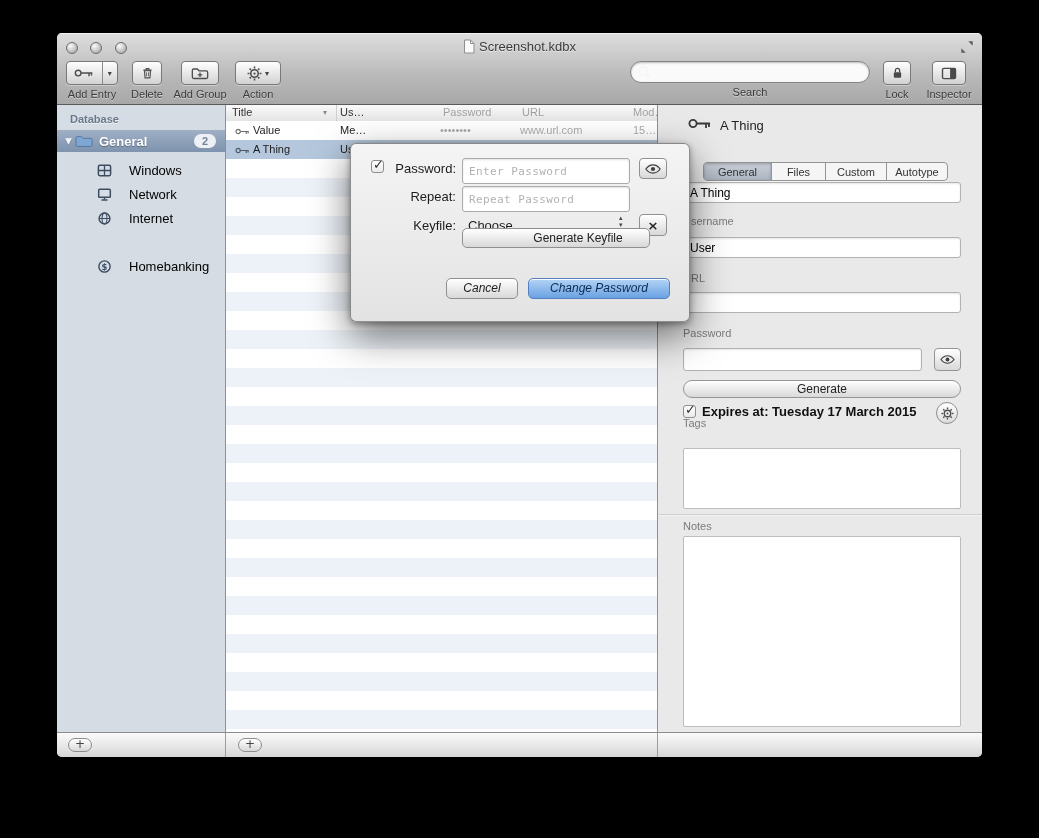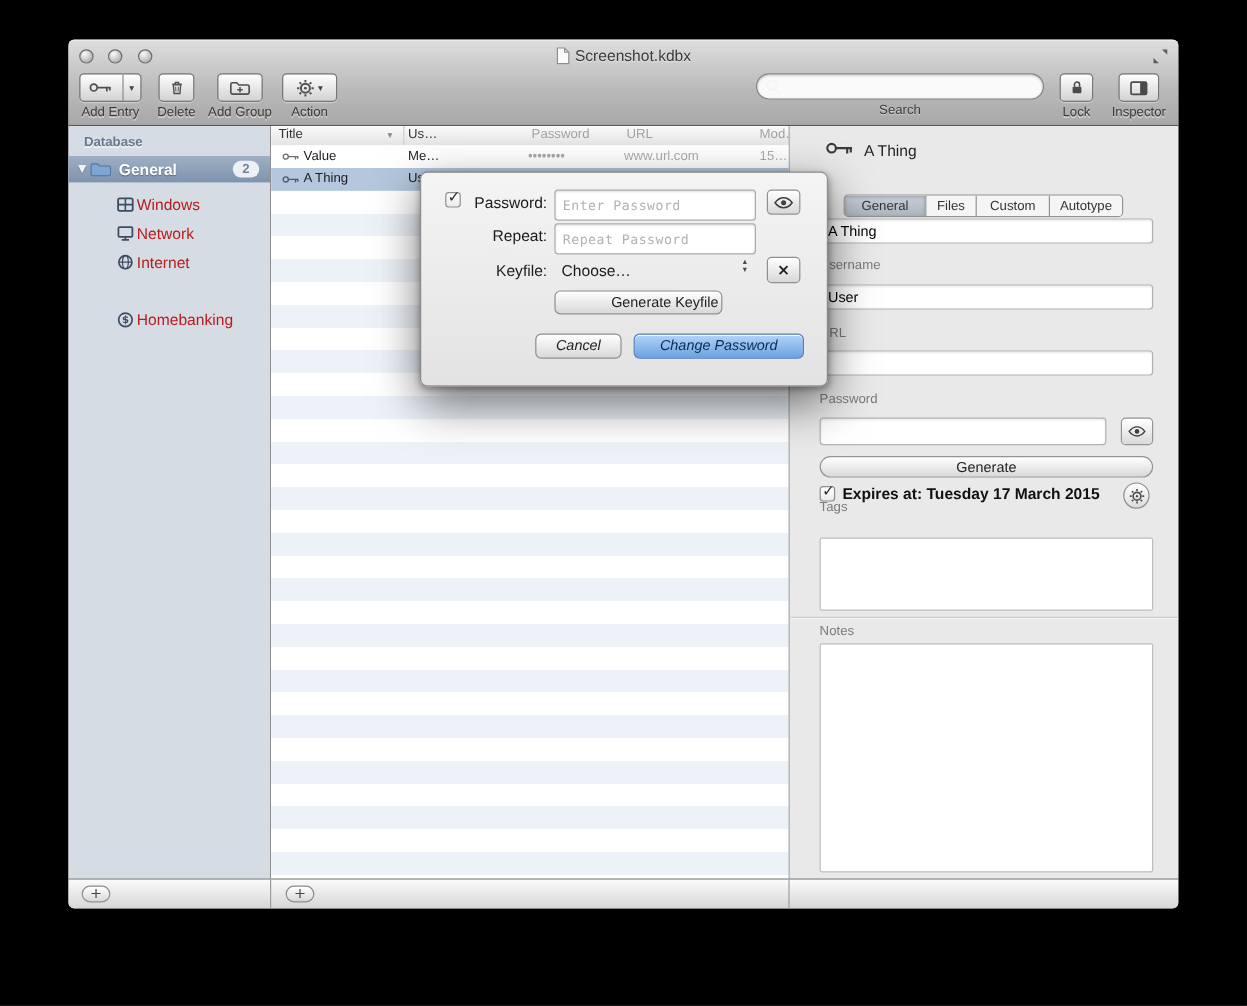--- a/index.html
+++ b/index.html
@@ -38,21 +38,21 @@
   .db-header{position:absolute;left:13px;top:8px;font-size:11px;font-weight:bold;color:#68798b;
              text-shadow:0 1px 0 rgba(255,255,255,.6);}
   .group-row{position:absolute;left:0;right:0;top:25px;height:22px;
              background:linear-gradient(#9fafc4,#7e93ae);display:flex;align-items:center;}
   .group-row .disc{width:10px;margin-left:8px;font-size:9px;color:#eef3f8;text-shadow:0 1px 1px rgba(0,0,0,.3);}
   .group-row .glabel{margin-left:6px;font-size:13px;font-weight:bold;color:#fff;text-shadow:0 1px 1px rgba(0,0,0,.35);}
   .badge{position:absolute;right:9px;top:4px;min-width:22px;height:14px;border-radius:7px;background:#edf1f6;
          font-size:11px;font-weight:bold;color:#74849a;text-align:center;line-height:14px;}
   .side-item{position:absolute;left:0;right:0;height:24px;display:flex;align-items:center;}
   .side-item svg{margin-left:40px;}
-  .side-item .silabel{margin-left:2px;font-size:13px;color:#b91c1c;}
+  .side-item .silabel{margin-left:17px;font-size:13px;color:#000000;}
   
   .entrylist{position:absolute;left:169px;top:0;bottom:0;width:432px;background:#fff;border-right:1px solid #8f8f8f;box-sizing:border-box;}
   .elheader{position:absolute;left:0;right:0;top:0;height:16px;background:linear-gradient(#fafafa,#e4e4e4);
             border-bottom:1px solid #c3c3c3;font-size:11px;color:#333;}
   .elheader .col{position:absolute;top:1px;}
   .coldiv{position:absolute;top:0;bottom:0;width:1px;background:#cfcfcf;}
   .rows{position:absolute;left:0;right:0;top:16px;bottom:0;
         background:repeating-linear-gradient(to bottom,#ffffff 0 19px,#edf2f8 19px 38px);}
   .erow{position:absolute;left:0;right:0;height:19px;font-size:11px;color:#1d1d1d;}
   .erow .keyic{position:absolute;left:9px;top:5px;}
@@ -302,21 +302,21 @@
         <svg style="position:absolute;left:29px;top:12px;" width="24" height="13" viewBox="0 0 24 12">
             <circle cx="5" cy="6" r="3.6" fill="none" stroke="#3a3a3a" stroke-width="1.8"></circle>
             <path d="M8.8 6 H22 M18 6 V10.5 M21 6 V9.5" fill="none" stroke="#3a3a3a" stroke-width="1.8"></path>
           </svg>
         <div style="position:absolute;left:61px;top:13px;font-size:13px;color:#1f1f1f;">A Thing</div>
 
         <div class="seg">
           <div class="sel" style="width:68px;">
               <span>General</span>
             </div>
-          <div style="width:42px;">
+          <div style="width:54px;">
               <span>Files</span>
             </div>
           <div style="width:61px;">
               <span>Custom</span>
             </div>
           <div style="width:60px;">
               <span>Autotype</span>
             </div>
         </div>
 
@@ -395,20 +395,20 @@
       <div class="dlabel" style="top:74px;">Keyfile:</div>
       <div style="position:absolute;left:117px;top:74px;font-size:13px;color:#1c1c1c;">Choose…</div>
       <div class="stepper glyph">
           <span>▴</span>
           <span>▾</span>
         </div>
       <div class="bezelbtn" style="left:288px;top:70px;width:28px;height:22px;font-weight:bold;font-size:13px;">
           <span class="glyph">×</span>
         </div>
 
-      <div class="bezelbtn" style="left:111px;top:98px;width:140px;height:20px;border-radius:5px;padding-left:44px;">Generate Keyfile</div>
+      <div class="bezelbtn" style="left:111px;top:84px;width:188px;height:20px;border-radius:5px;padding-left:44px;">Generate Keyfile</div>
 
       <div class="pushbtn" style="left:95px;top:134px;width:72px;">Cancel</div>
       <div class="pushbtn blue" style="left:177px;top:134px;width:142px;">Change Password</div>
     </div>
 
   </div>
 </div>
 
 </body></html>

